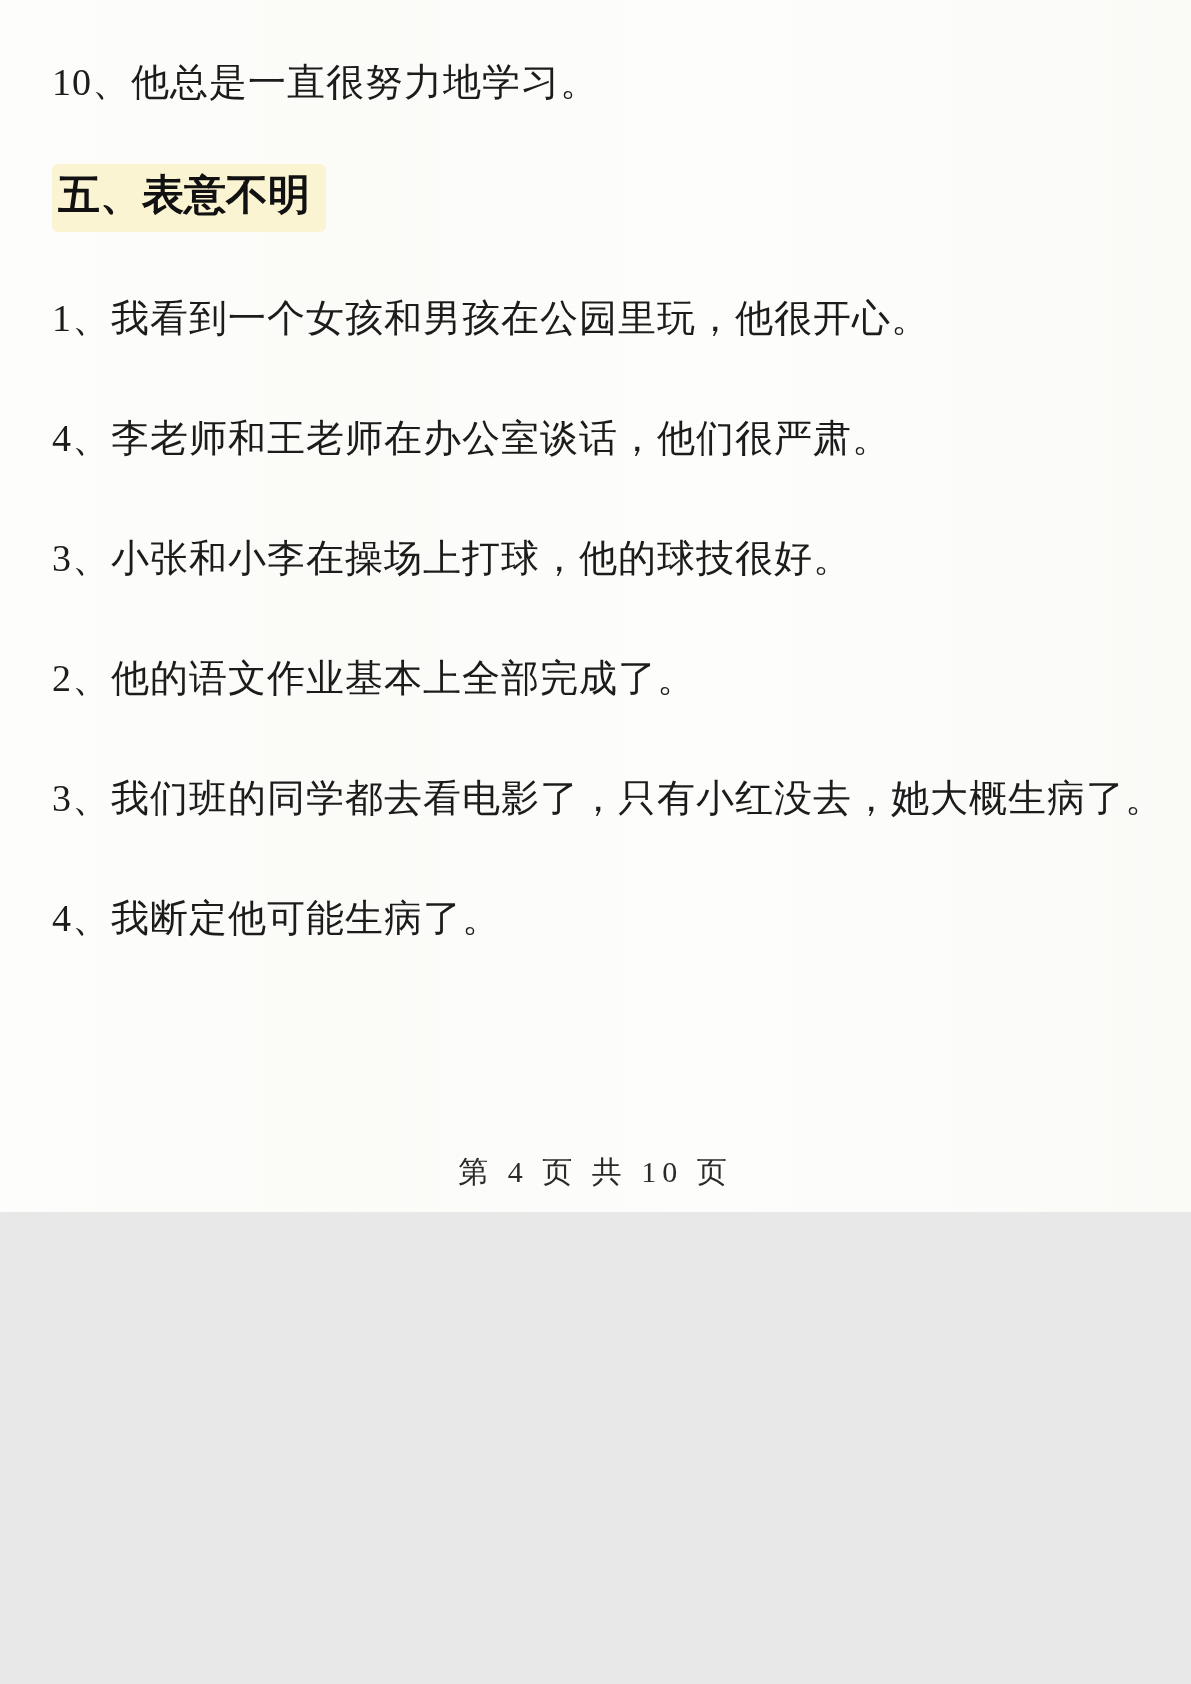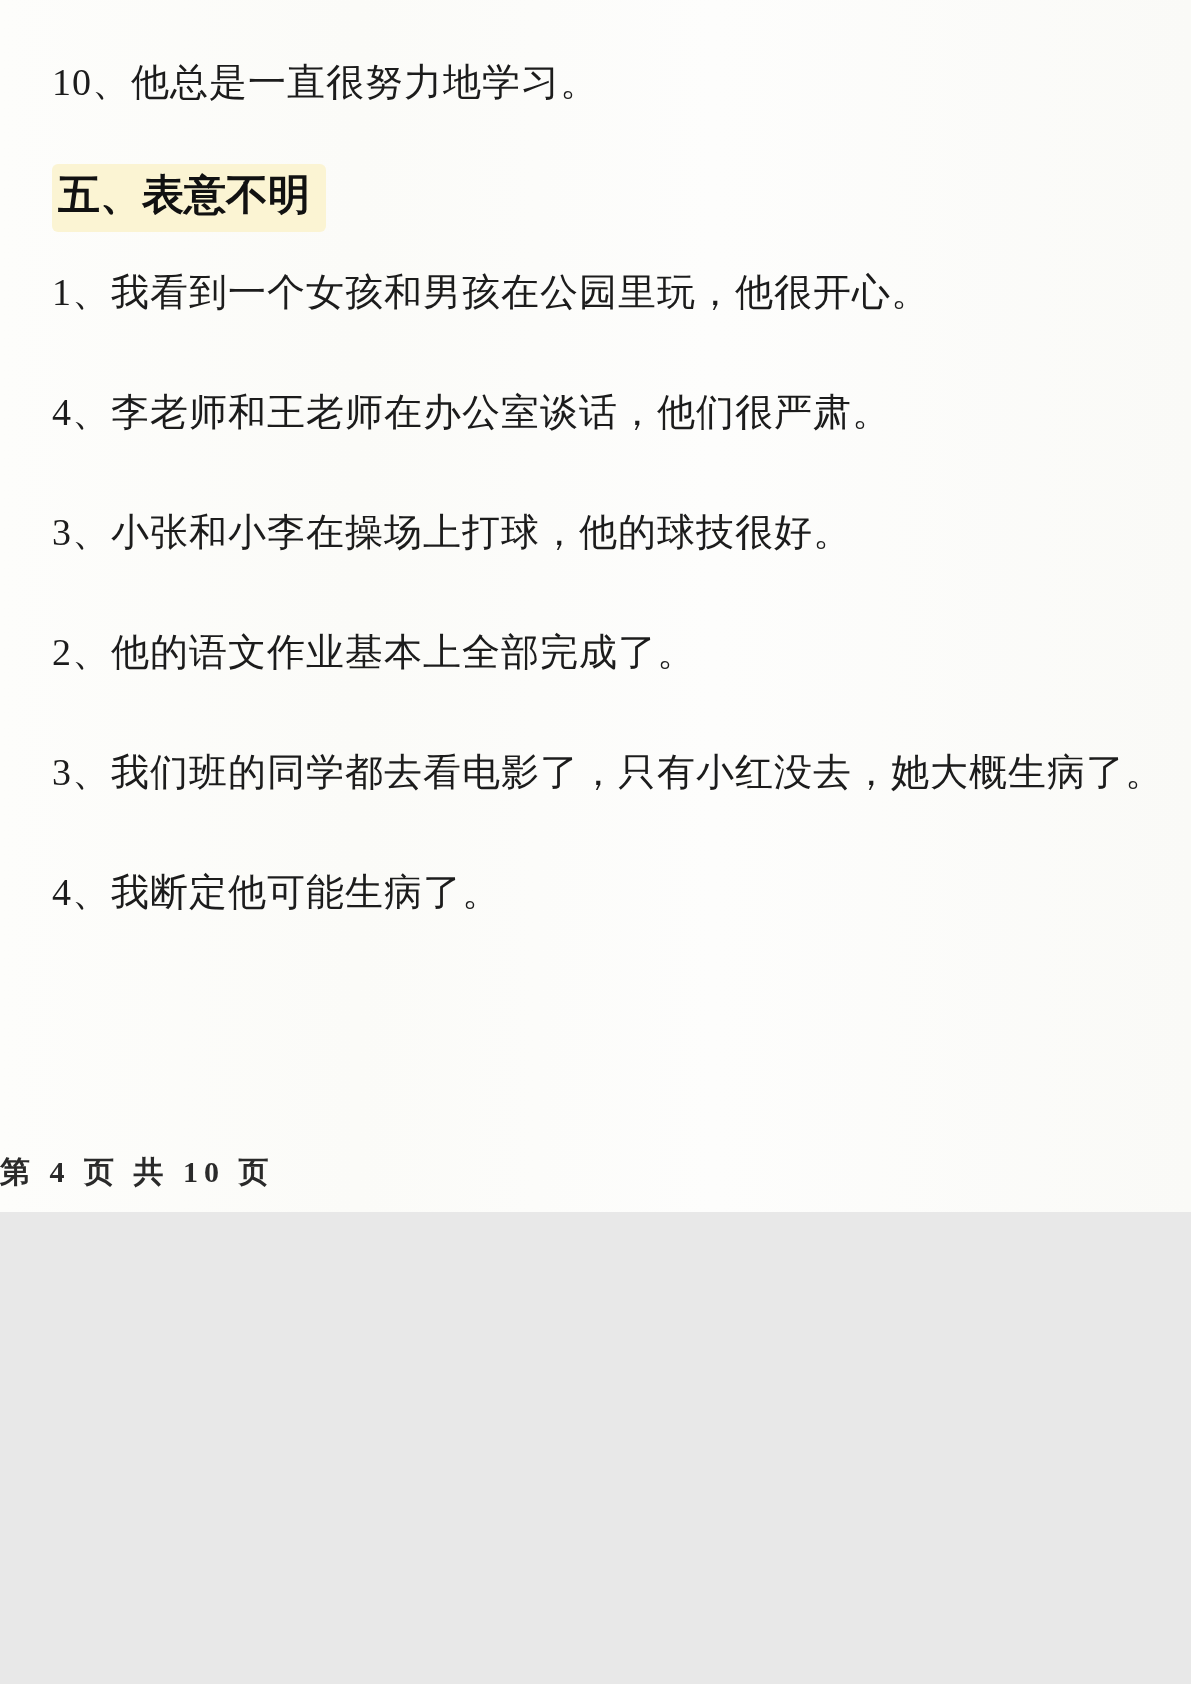--- a/index.html
+++ b/index.html
@@ -32,33 +32,32 @@
     font-size: 42px;
     line-height: 46px;
     font-weight: bold;
     color: #111111;
   }
   .heading-highlight {
     display: inline-block;
     padding: 8px 16px 14px 6px;
     border-radius: 6px;
   }
-  .item-first { margin-top: 36px; }
+  .item-first { margin-top: 62px; }
   .item-next { margin-top: 72px; }
   .page-footer {
     position: absolute;
     left: 0;
     right: 0;
     bottom: 22px;
-    text-align: left;
+    text-align: center;
     font-size: 30px;
     line-height: 36px;
     letter-spacing: 6px;
     color: #2a2a2a;
-    font-weight: bold;
   }
 </style>
 </head>
 <body>
 
 <div class="page">
 
   <p class="sentence first-line">10、他总是一直很努力地学习。</p>
 
   <h2 class="section-heading">

